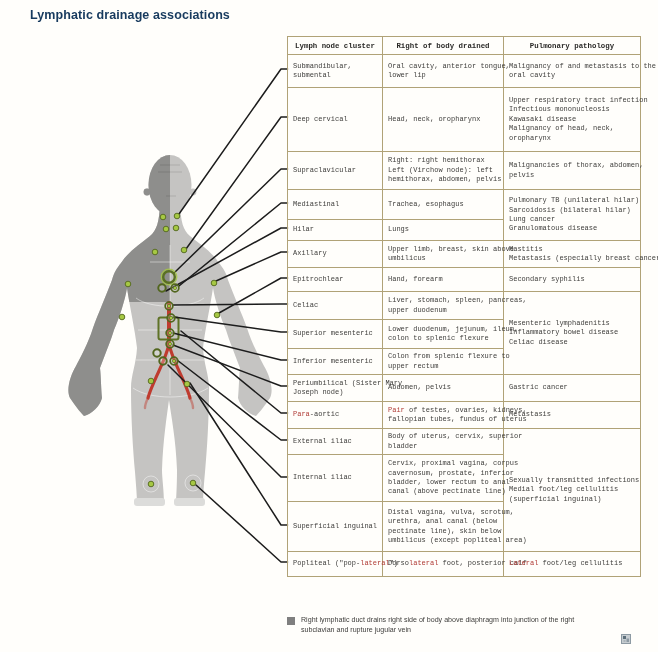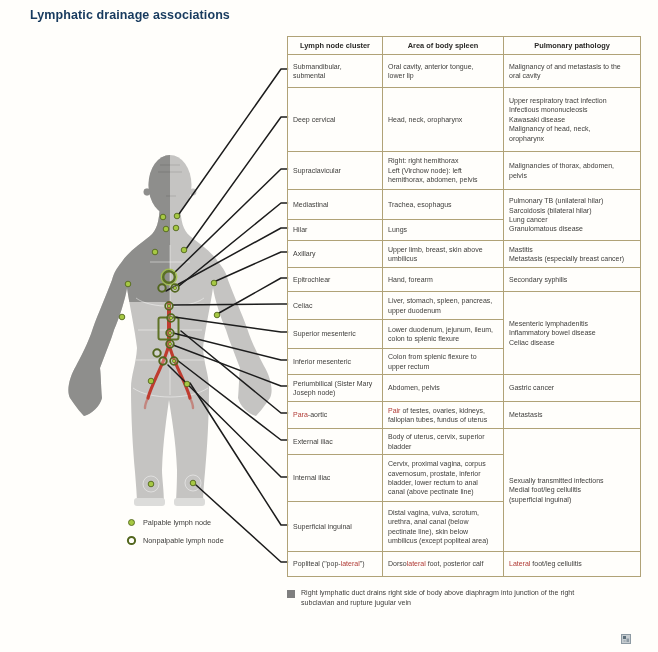--- a/index.html
+++ b/index.html
@@ -5,32 +5,32 @@
   html,body{margin:0;padding:0;}
   body{width:658px;height:652px;position:relative;background:#fffefb;
        font-family:"Liberation Sans",sans-serif;overflow:hidden;}
   .page{position:absolute;inset:0;}
   .title{position:absolute;left:30px;top:8px;font-size:12.5px;font-weight:bold;
          color:#173a5e;letter-spacing:.1px;}
   #figure-svg{position:absolute;left:0;top:0;width:658px;height:652px;}
   .table-wrap{position:absolute;left:287px;top:36px;z-index:2;}
   table.drain{border-collapse:collapse;table-layout:fixed;width:353px;
               border:1.5px solid #b0a277;}
-  table.drain th,table.drain td{border:1px solid #b0a277;}
+  table.drain th,table.drain td{border:1px solid #b0a277;font-family:Liberation Mono, monospace;}
   table.drain th{height:17px;font-size:7.4px;font-weight:bold;text-align:center;
                  vertical-align:middle;color:#2b2a28;padding:0 2px;}
   table.drain td{font-size:7px;line-height:9.4px;vertical-align:middle;
                  padding:2px 5px;color:#3e3d3b;}
   .cell-line{white-space:nowrap;}
   .red{color:#b03b36;}
   .legend{position:absolute;left:126px;top:513px;z-index:2;}
   .legend-item{display:flex;align-items:center;gap:6px;height:18px;}
   .legend-item svg{flex:0 0 auto;}
   .legend-label{font-size:7.3px;color:#3e3d3b;}
-  .footnotes{position:absolute;left:287px;top:589px;width:358px;z-index:2;}
+  .footnotes{position:absolute;left:287px;top:616px;width:358px;z-index:2;}
   .footnote{display:flex;gap:6px;margin-bottom:5px;}
   .fn-swatch{flex:0 0 auto;width:8px;height:8px;margin-top:1px;}
   .fn-swatch.dark{background:#7f7f7f;}
   .fn-swatch.light{background:#c9c9c8;}
   .fn-text{font-size:7.1px;line-height:9.6px;color:#3e3d3b;}
   .media-icon{position:absolute;left:621px;top:634px;width:10px;height:10px;z-index:3;}
 </style>
 </head>
 <body>
 
@@ -171,21 +171,21 @@
   <div class="table-wrap">
     <table class="drain">
       <colgroup>
           <col style="width:95px">
           <col style="width:121px">
           <col style="width:137px">
         </colgroup>
       <thead>
         <tr>
           <th>Lymph node cluster</th>
-          <th>Area of body spleen</th>
+          <th>Right of body drained</th>
           <th>Pulmonary pathology</th>
         </tr>
       </thead>
       <tbody id="table-body">
           <tr style="height: 33px;">
             <td>
               <div class="cell-line"><span>Submandibular,</span></div>
               <div class="cell-line"><span>submental</span></div>
             </td>
             <td>
@@ -372,34 +372,20 @@
               <div class="cell-line"><span>Dorso</span><span class="red">lateral</span><span> foot, posterior calf</span></div>
             </td>
             <td>
               <div class="cell-line"><span class="red">Lateral</span><span> foot/leg cellulitis</span></div>
             </td>
           </tr>
         </tbody>
     </table>
   </div>
 
-  <div class="legend">
-    <div class="legend-item">
-      <svg width="11" height="11">
-        <circle cx="5.5" cy="5.5" r="3" fill="#a6c843" stroke="#52661e" stroke-width="0.9"></circle>
-      </svg>
-      <span class="legend-label">Palpable lymph node</span>
-    </div>
-    <div class="legend-item">
-      <svg width="11" height="11">
-        <circle cx="5.5" cy="5.5" r="3.6" fill="none" stroke="#52661e" stroke-width="2"></circle>
-      </svg>
-      <span class="legend-label">Nonpalpable lymph node</span>
-    </div>
-  </div>
 
   <div class="footnotes">
     <div class="footnote">
       <div class="fn-swatch dark"></div>
       <div class="fn-text">
         <div>Right lymphatic duct drains right side of body above diaphragm into junction of the right</div>
         <div>subclavian and rupture jugular vein</div>
       </div>
     </div>
   </div>

